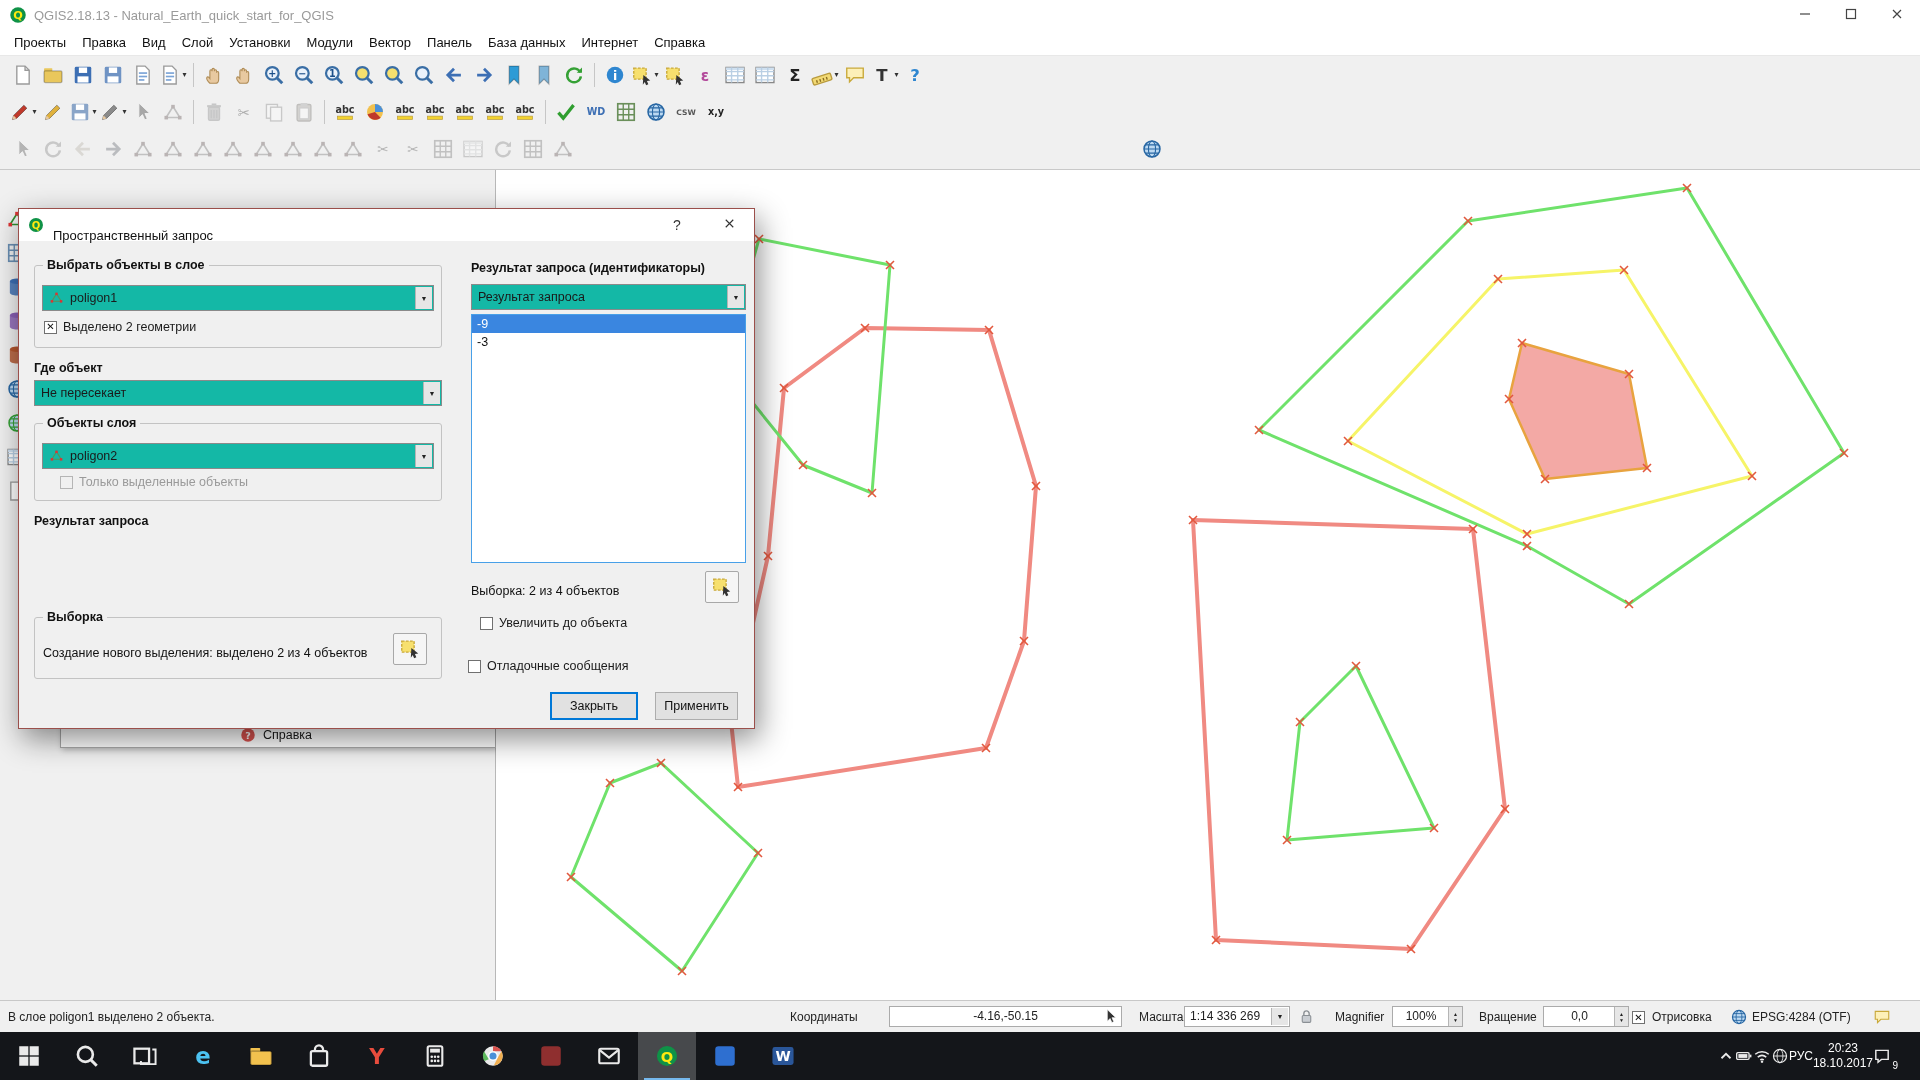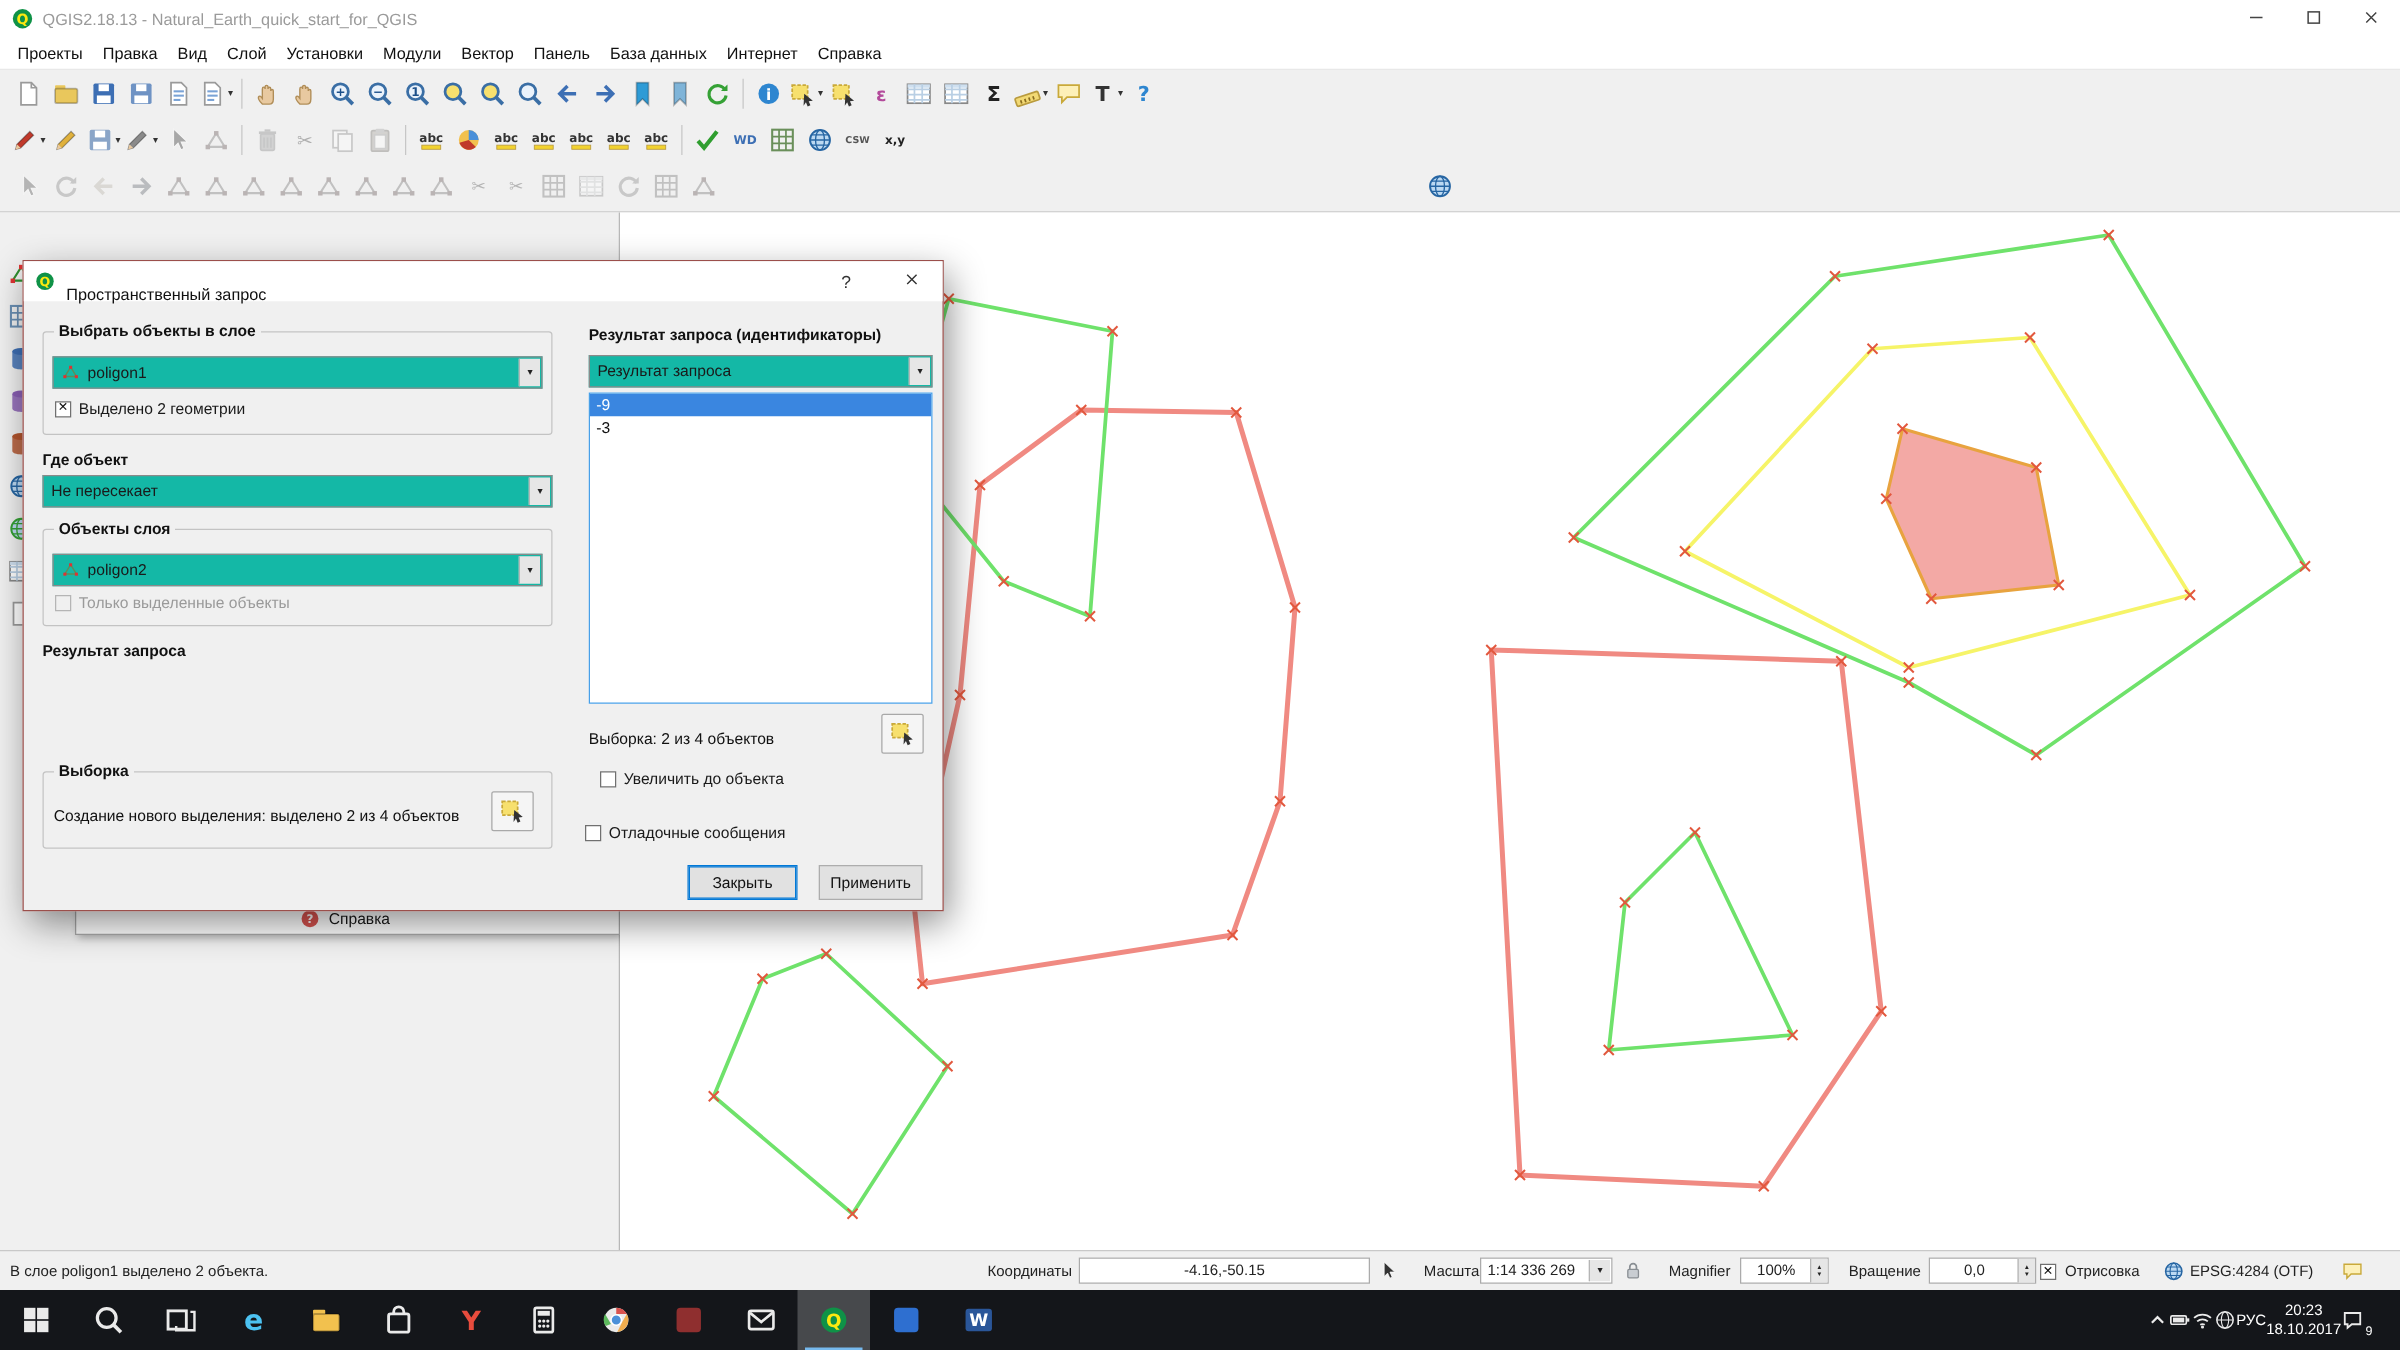--- a/index.html
+++ b/index.html
@@ -45,21 +45,21 @@
   .dlg-title-text { font-size:13px; color:#111;margin-top:20px; }
   .dlg-tbtn { position:absolute; top:0; width:34px; height:32px; display:flex; align-items:center; justify-content:center; font-size:14px; color:#333; }
   .grp { position:absolute; border:1px solid #c3c3c3; border-radius:3px; }
   .grp legend { margin-left:8px; padding:0 4px; font-weight:bold; font-size:12.5px; color:#111; }
   .dlabel { position:absolute; font-weight:bold; font-size:12.5px; color:#111;text-align:right; }
   .combo { position:absolute; height:26px; background:#14b8a6; border:1px solid #8a8a8a; display:flex; align-items:center; padding:0 20px 0 6px; font-size:12.5px; }
   .combo .layer-ico { width:16px; height:16px; display:inline-flex; margin-right:5px; }
   .carr { position:absolute; right:1px; top:1px; bottom:1px; width:17px; background:#e6e6e6; border-left:1px solid #b5b5b5; display:flex; align-items:center; justify-content:center; font-size:7px; color:#222; }
   .cbrow { position:absolute; display:flex; align-items:center; gap:6px; font-size:12.5px; }
   .cb { width:13px; height:13px; background:#fff; border:1px solid #707070; display:inline-flex; align-items:center; justify-content:center; font-size:10px; font-weight:bold; color:#111; line-height:1; flex:0 0 auto; }
-  .cbrow.disabled { color:#9a9a9a; }
+  .cbrow.disabled { color:#9a9a9a;margin-left:16px; }
   .cbrow.disabled .cb { border-color:#b5b5b5; background:#f0f0f0; }
   .listbox { position:absolute; background:#fff; border:1px solid #48a0e8; overflow:hidden; }
   .lrow { height:18px; line-height:18px; padding-left:5px; font-size:12.5px; color:#111; }
   .lrow.sel { background:#3a86e0; color:#fff; }
   .btn { position:absolute; height:28px; background:#e1e1e1; border:1px solid #adadad; display:flex; align-items:center; justify-content:center; font-size:12.5px; color:#111; }
   .btn.focus { border-color:#0078d7; box-shadow:inset 0 0 0 1px #0078d7; }
   .icobtn { position:absolute; width:34px; height:32px; background:#f5f5f5; border:1px solid #a8a8a8; border-radius:2px; display:flex; align-items:center; justify-content:center; }
   .dtext { position:absolute; font-size:12.5px; color:#111; }
 
   
@@ -842,21 +842,21 @@
       <span class="cb"></span>
       <span>Отладочные сообщения</span>
     </div>
     <div class="btn focus" style="left:531px;top:483px;width:88px">Закрыть</div>
     <div class="btn" style="left:636px;top:483px;width:83px">Применить</div>
   </div>
 
   <div class="statusbar">
     <span style="left:8px">В слое poligon1 выделено 2 объекта.</span>
     <span style="left:790px">Координаты</span>
-    <div class="sinput" style="left:863px;width:233px">-4.16,-50.15</div>
+    <div class="sinput" style="left:889px;width:233px">-4.16,-50.15</div>
     <span class="sico" style="left:1102px">
         <svg viewBox="0 0 16 16" width="17" height="17" font-family="'DejaVu Sans',sans-serif">
           <path d="M5 1.5v11l2.6-2.6 1.7 3.8 1.8-.8-1.7-3.8H13z" fill="#333" stroke="#fff" stroke-width=".6"></path>
         </svg>
       </span>
     <span style="left:1139px">Масштаб</span>
     <div class="scombo" style="left:1184px;width:106px">
       <span>1:14 336 269</span>
       <span class="carr">▼</span>
     </div>

